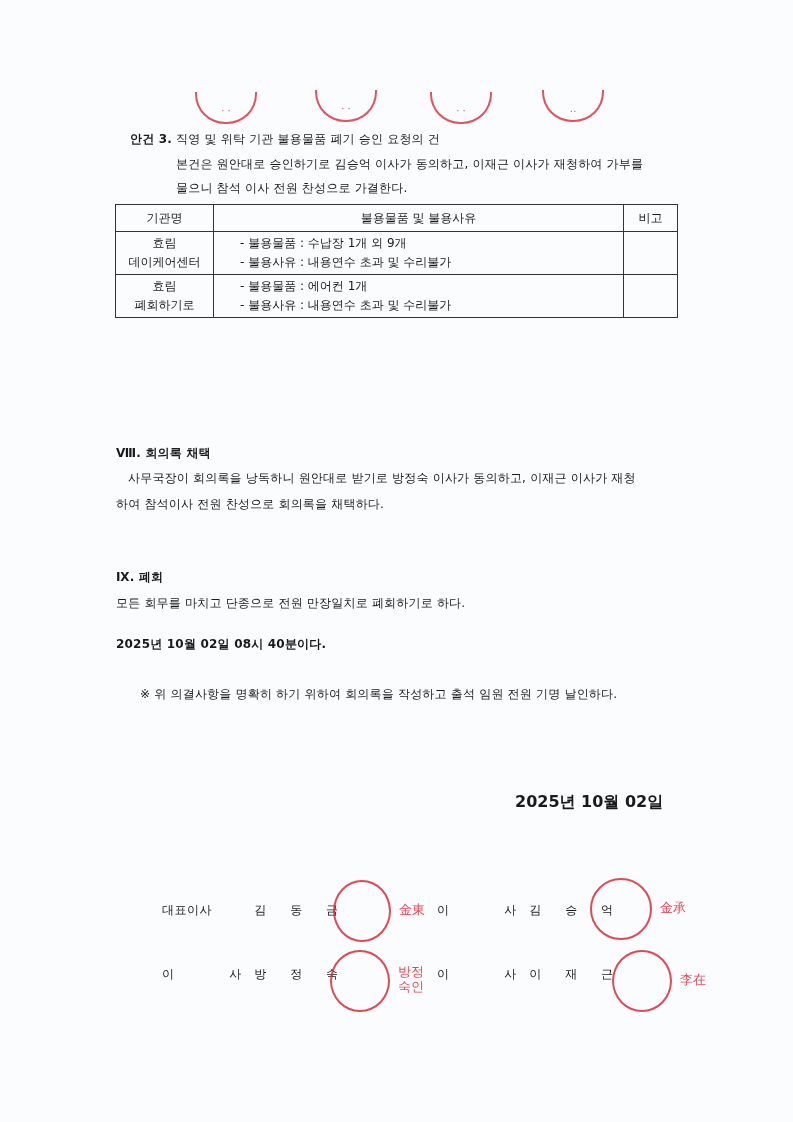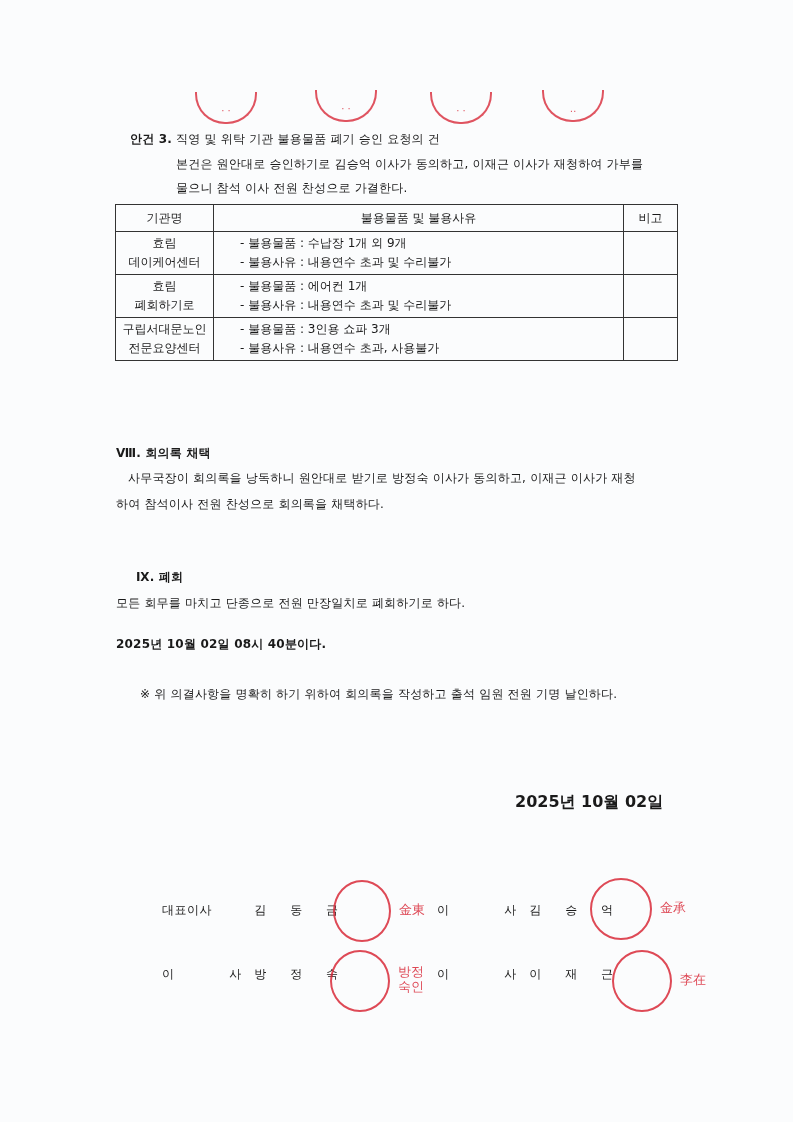--- a/index.html
+++ b/index.html
@@ -82,39 +82,28 @@
     <td class="org">
           <div>효림</div>
           <div>폐회하기로</div>
         </td>
     <td class="desc">
           <div>- 불용물품 : 에어컨 1개</div>
           <div>- 불용사유 : 내용연수 초과 및 수리불가</div>
         </td>
     <td class="note"></td>
   </tr>
-  <tr>
-    <td class="org">
-          <div>구립서대문노인</div>
-          <div>전문요양센터</div>
-        </td>
-    <td class="desc">
-          <div>- 불용물품 : 3인용 쇼파 3개</div>
-          <div>- 불용사유 : 내용연수 초과, 사용불가</div>
-        </td>
-    <td class="note"></td>
-  </tr>
 </tbody>
   </table>
 
 <div class="abs txt bold" style="left:116px;top:445px;">Ⅷ. 회의록 채택</div>
 <div class="abs txt" style="left:128px;top:470px;">사무국장이 회의록을 낭독하니 원안대로 받기로 방정숙 이사가 동의하고, 이재근 이사가 재청</div>
 <div class="abs txt" style="left:116px;top:496px;">하여 참석이사 전원 찬성으로 회의록을 채택하다.</div>
 
-<div class="abs txt bold" style="left:116px;top:569px;margin-left:20px;">Ⅸ. 폐회</div>
+<div class="abs txt bold" style="left:116px;top:569px;">Ⅸ. 폐회</div>
 <div class="abs txt" style="left:116px;top:595px;">모든 회무를 마치고 단종으로 전원 만장일치로 폐회하기로 하다.</div>
 <div class="abs txt" style="left:116px;top:636px;font-weight:bold;">2025년 10월 02일 08시 40분이다.</div>
 
 <div class="abs txt" style="left:140px;top:686px;">※ 위 의결사항을 명확히 하기 위하여 회의록을 작성하고 출석 임원 전원 기명 날인하다.</div>
 
 <div class="abs bold" style="left:515px;top:792px;font-size:16px;white-space:nowrap;">2025년 10월 02일</div>
 
 <div class="sig" style="left:162px;top:902px;">
   <span style="width:88px;">대표이사</span>
   <span style="letter-spacing:10px;">김 동 금</span>

